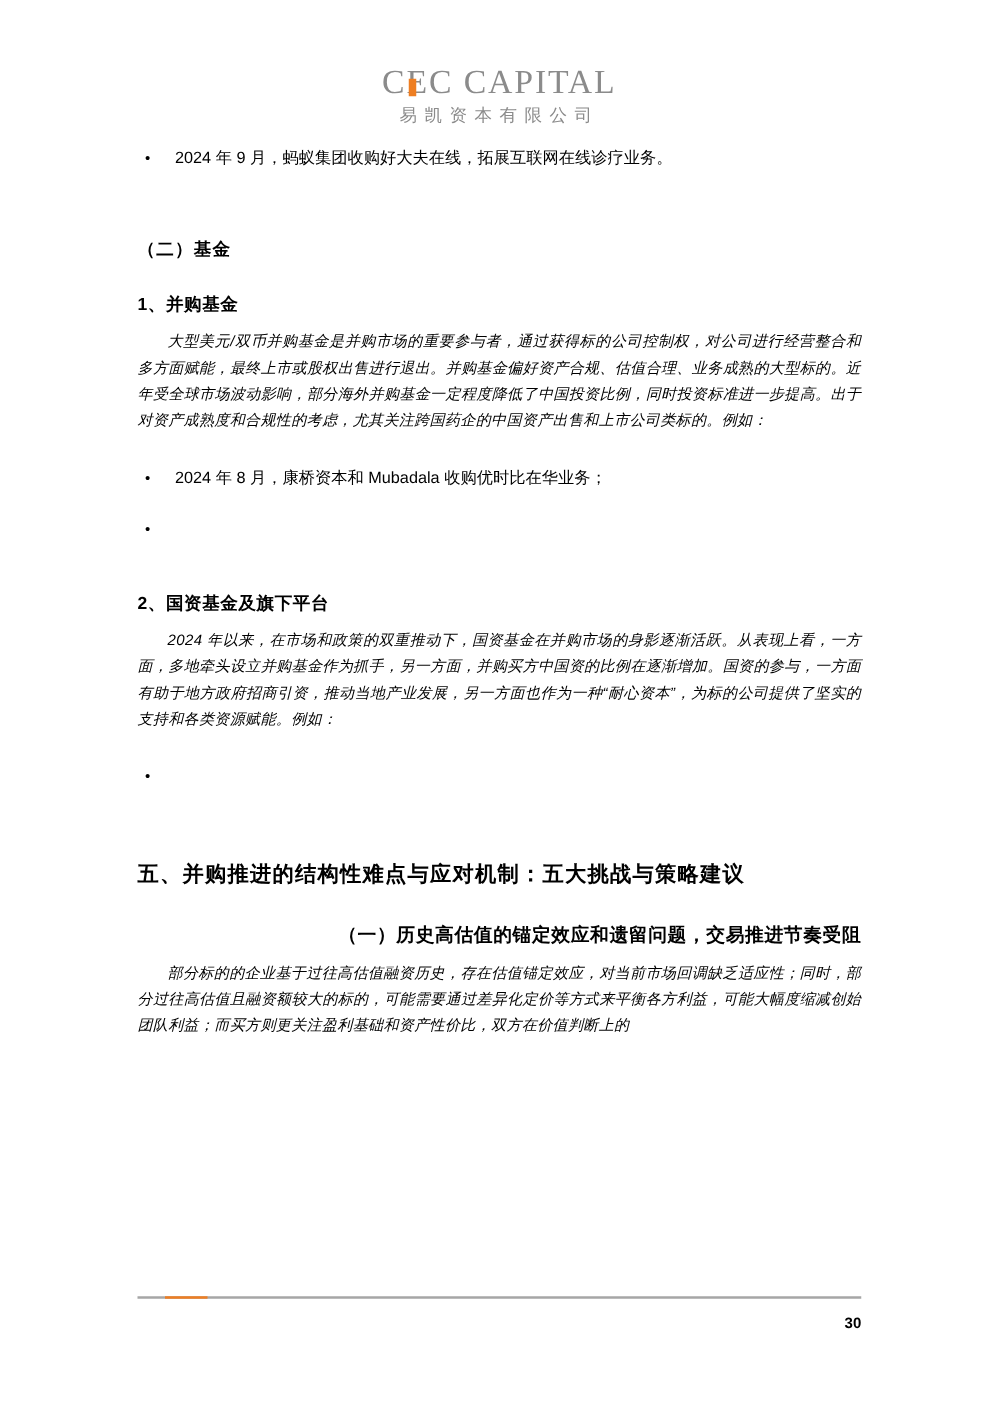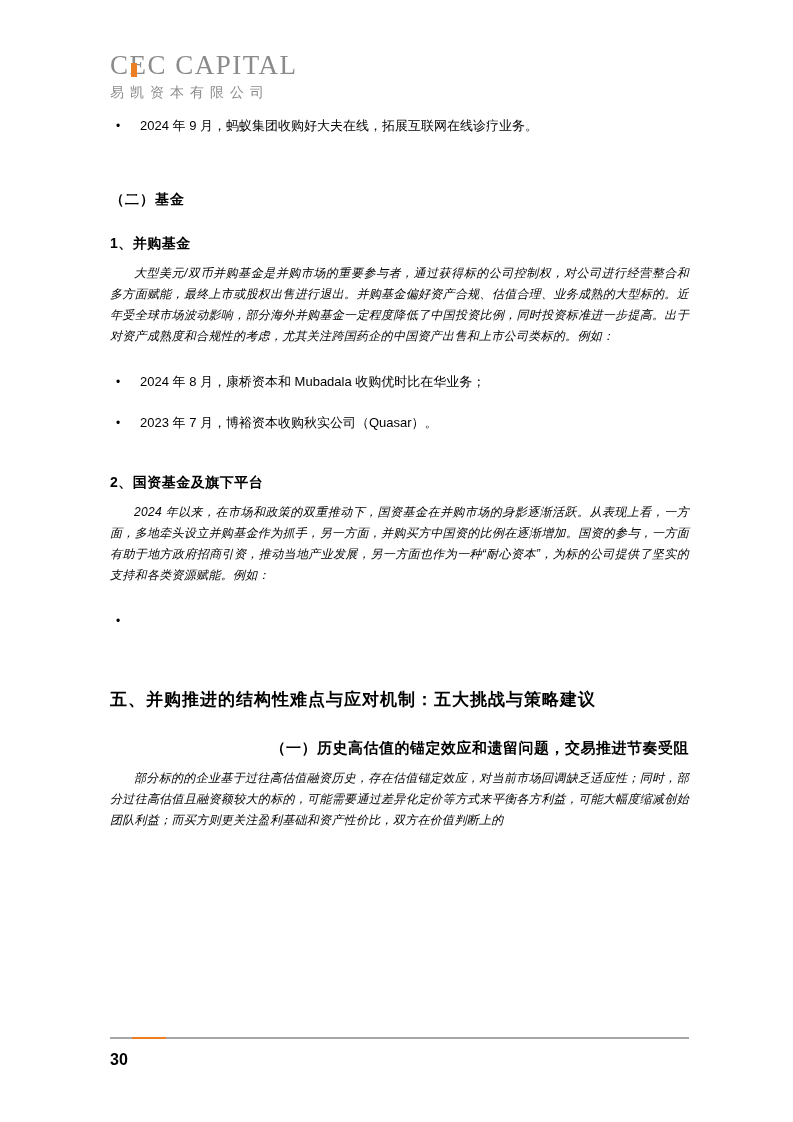--- a/index.html
+++ b/index.html
@@ -14,21 +14,21 @@
     color: #000000;
     overflow: hidden;
   }
   .content {
     position: absolute;
     left: 110px;
     right: 104px;
     top: 50px;
   }
   
-  .logo { margin-bottom: 14px; }
+  .logo { margin-bottom: 14px; text-align: center; }
   .logo-title {
     position: relative;
     display: inline-block;
     font-family: "Liberation Serif", "DejaVu Serif", serif;
     font-size: 27px;
     letter-spacing: 1.5px;
     color: #8b8b8b;
     font-weight: 400;
     line-height: 30px;
   }
@@ -115,23 +115,24 @@
     position: absolute;
     left: 22px;
     top: 0;
     width: 34px;
     height: 2px;
     background: #ee7e22;
     display: block;
   }
   .page-number {
     margin-top: 12px;
-    font-size: 16px;
+    font-size: 12px;
     font-weight: 700;
     color: #000000;
+    text-align: right;
   }
 </style>
 </head>
 <body>
 
 <div class="page">
   <div class="content">
 
     <div class="logo">
       <div class="logo-title">
@@ -152,21 +153,20 @@
 
     <p class="para">大型美元/双币并购基金是并购市场的重要参与者，通过获得标的公司控制权，对公司进行经营整合和多方面赋能，最终上市或股权出售进行退出。并购基金偏好资产合规、估值合理、业务成熟的大型标的。近年受全球市场波动影响，部分海外并购基金一定程度降低了中国投资比例，同时投资标准进一步提高。出于对资产成熟度和合规性的考虑，尤其关注跨国药企的中国资产出售和上市公司类标的。例如：</p>
 
     <div class="bullet-group">
       <div class="bullet">
         <span class="dot">•</span>
         <span class="bullet-text">2024 年 8 月，康桥资本和 Mubadala 收购优时比在华业务；</span>
       </div>
       <div class="bullet">
         <span class="dot">•</span>
-        <span class="bullet-text">2023 年 7 月，博裕资本收购秋实公司（Quasar）。</span>
       </div>
     </div>
 
     <h3 class="h-sub h-sub-2">2、国资基金及旗下平台</h3>
 
     <p class="para">2024 年以来，在市场和政策的双重推动下，国资基金在并购市场的身影逐渐活跃。从表现上看，一方面，多地牵头设立并购基金作为抓手，另一方面，并购买方中国资的比例在逐渐增加。国资的参与，一方面有助于地方政府招商引资，推动当地产业发展，另一方面也作为一种“耐心资本”，为标的公司提供了坚实的支持和各类资源赋能。例如：</p>
 
     <div class="bullet single-bullet">
       <span class="dot">•</span>
     </div>

